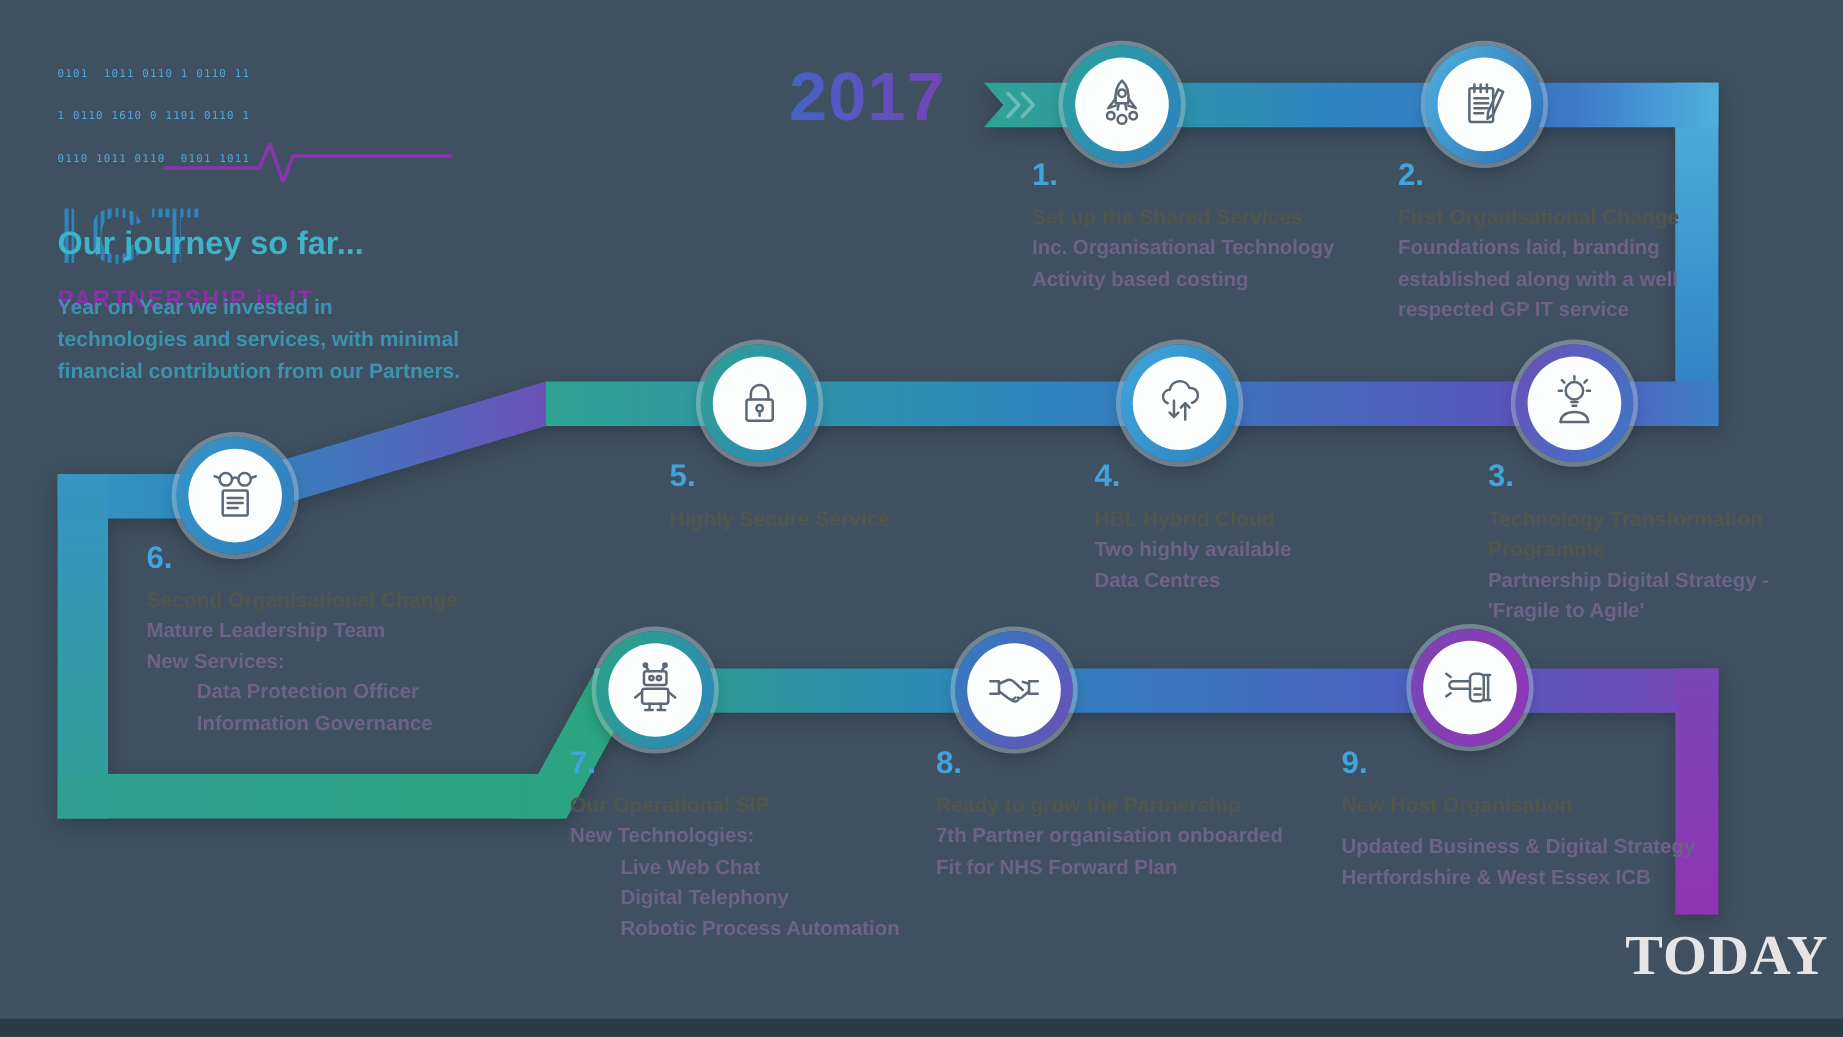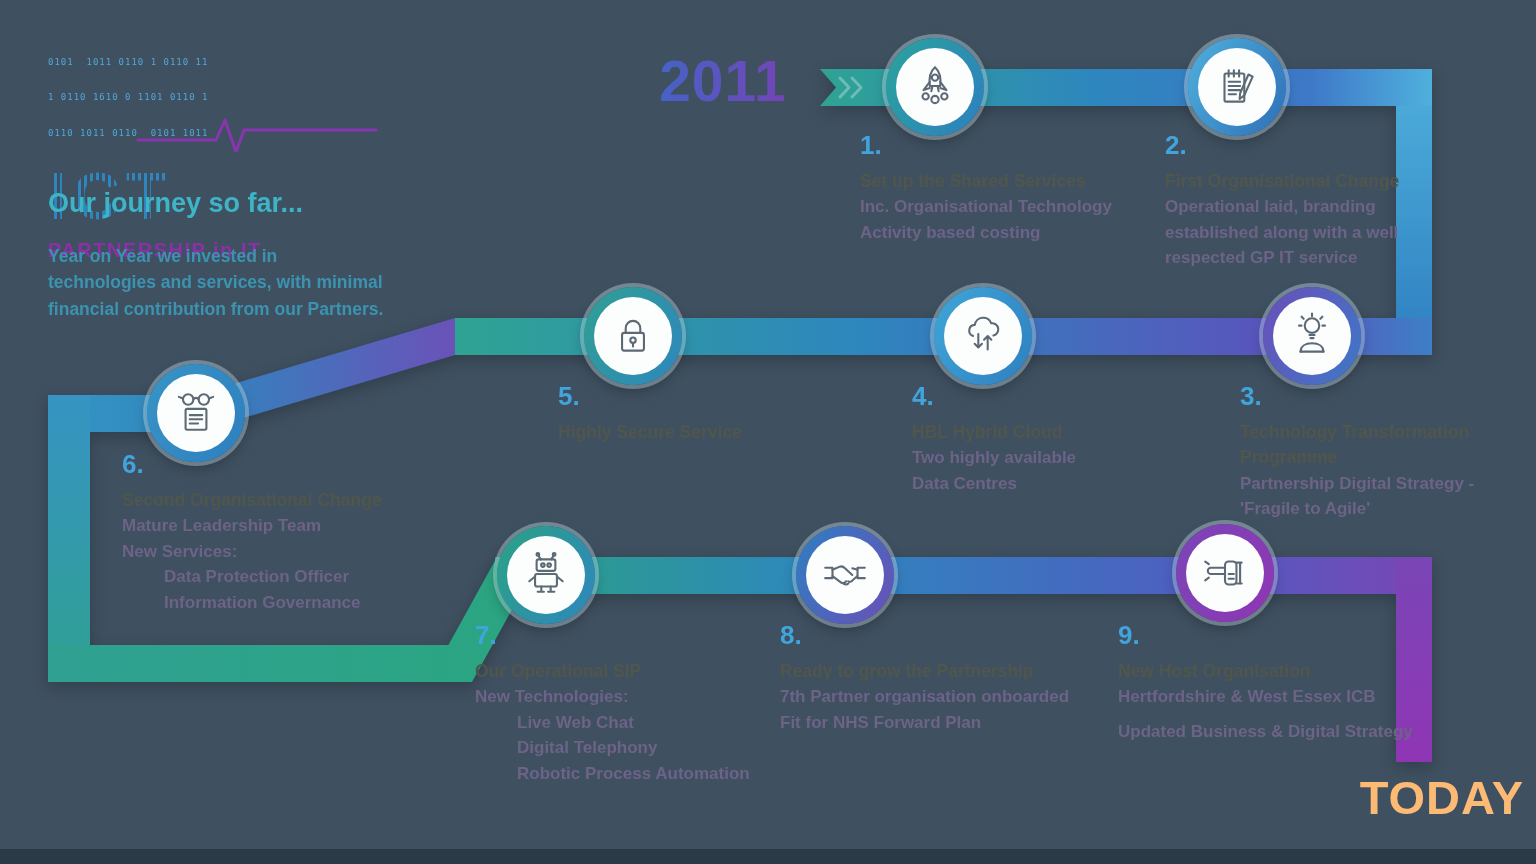--- a/index.html
+++ b/index.html
@@ -46,21 +46,21 @@
   .intro-heading { font-size:27px; font-weight:600; color:#3EB4C8; margin-bottom:24px; }
   .intro-body { font-size:17.5px; font-weight:600; color:#3B93B0;
     line-height:1.5; white-space:pre-line; }
 
   
   .year { position:absolute; left:638px; top:48px; width:170px; text-align:center;
     font-size:57px; font-weight:800; letter-spacing:1px; z-index:4;
     background:linear-gradient(90deg,#3E68C8,#7B3FB4);
     -webkit-background-clip:text; background-clip:text; color:transparent; }
   .today { position:absolute; right:12px; top:770px; font-size:47px; font-weight:800;
-    color:#fdba74; letter-spacing:1px; z-index:4; }
+    color:#e5e5e5; letter-spacing:1px; z-index:4;font-family:Liberation Serif, serif; }
 
   
   .node { position:absolute; width:98px; height:98px; border-radius:50%; z-index:3;
     display:flex; align-items:center; justify-content:center;
     box-shadow:0 0 0 4px rgba(205,228,240,0.38), 0 6px 14px rgba(0,0,0,0.28); }
   .node-inner { width:78px; height:78px; border-radius:50%; background:#FCFDFD;
     display:flex; align-items:center; justify-content:center; }
   .node svg { width:50px; height:50px; fill:none; stroke:#5C6A75; stroke-width:2;
     stroke-linecap:round; stroke-linejoin:round; }
   .ring-1 { background:linear-gradient(120deg,#2AA39B,#2E7FC0); }
@@ -163,21 +163,21 @@
     <div class="logo-tagline">PARTNERSHIP in IT</div>
   </div>
 
   <div class="intro">
     <div class="intro-heading">Our journey so far...</div>
     <div class="intro-body">Year on Year we invested in
 technologies and services, with minimal
 financial contribution from our Partners.</div>
   </div>
 
-  <div class="year">2011</div>
+  <div class="year">2017</div>
   <div class="today">TODAY</div>
 
   <div class="node ring-1" style="left:886px; top:38px;">
     <div class="node-inner">
       <svg viewBox="0 0 48 48">
         <path d="M24 5c4 3.5 6 10 5 18h-10c-1-8 1-14.5 5-18z"></path>
         <circle cx="24" cy="15" r="3"></circle>
         <path d="M19 19l-6 8 6-2"></path>
           <path d="M29 19l6 8-6-2"></path>
         <path d="M21.5 23l-1 5M26.5 23l1 5"></path>
@@ -278,21 +278,21 @@
   <div class="block" style="left:860px; top:130px; width:270px;">
     <div class="num">1.</div>
     <div class="title">Set up the Shared Services</div>
     <div class="body">Inc. Organisational Technology
 Activity based costing</div>
   </div>
 
   <div class="block" style="left:1165px; top:130px; width:265px;">
     <div class="num">2.</div>
     <div class="title">First Organisational Change</div>
-    <div class="body">Operational laid, branding
+    <div class="body">Foundations laid, branding
 established along with a well
 respected GP IT service</div>
   </div>
 
   <div class="block" style="left:1240px; top:381px; width:285px;">
     <div class="num">3.</div>
     <div class="title">Technology Transformation
 Programme</div>
     <div class="body">Partnership Digital Strategy -
 'Fragile to Agile'</div>
@@ -331,18 +331,18 @@
   <div class="block" style="left:780px; top:620px; width:310px;">
     <div class="num">8.</div>
     <div class="title">Ready to grow the Partnership</div>
     <div class="body">7th Partner organisation onboarded
 Fit for NHS Forward Plan</div>
   </div>
 
   <div class="block" style="left:1118px; top:620px; width:325px;">
     <div class="num">9.</div>
     <div class="title">New Host Organisation</div>
+    <div class="body body2">Updated Business &amp; Digital Strategy</div>
     <div class="body">Hertfordshire &amp; West Essex ICB</div>
-    <div class="body body2">Updated Business &amp; Digital Strategy</div>
   </div>
 
   <div class="footer-bar"></div>
 </div>
 
 </body></html>

